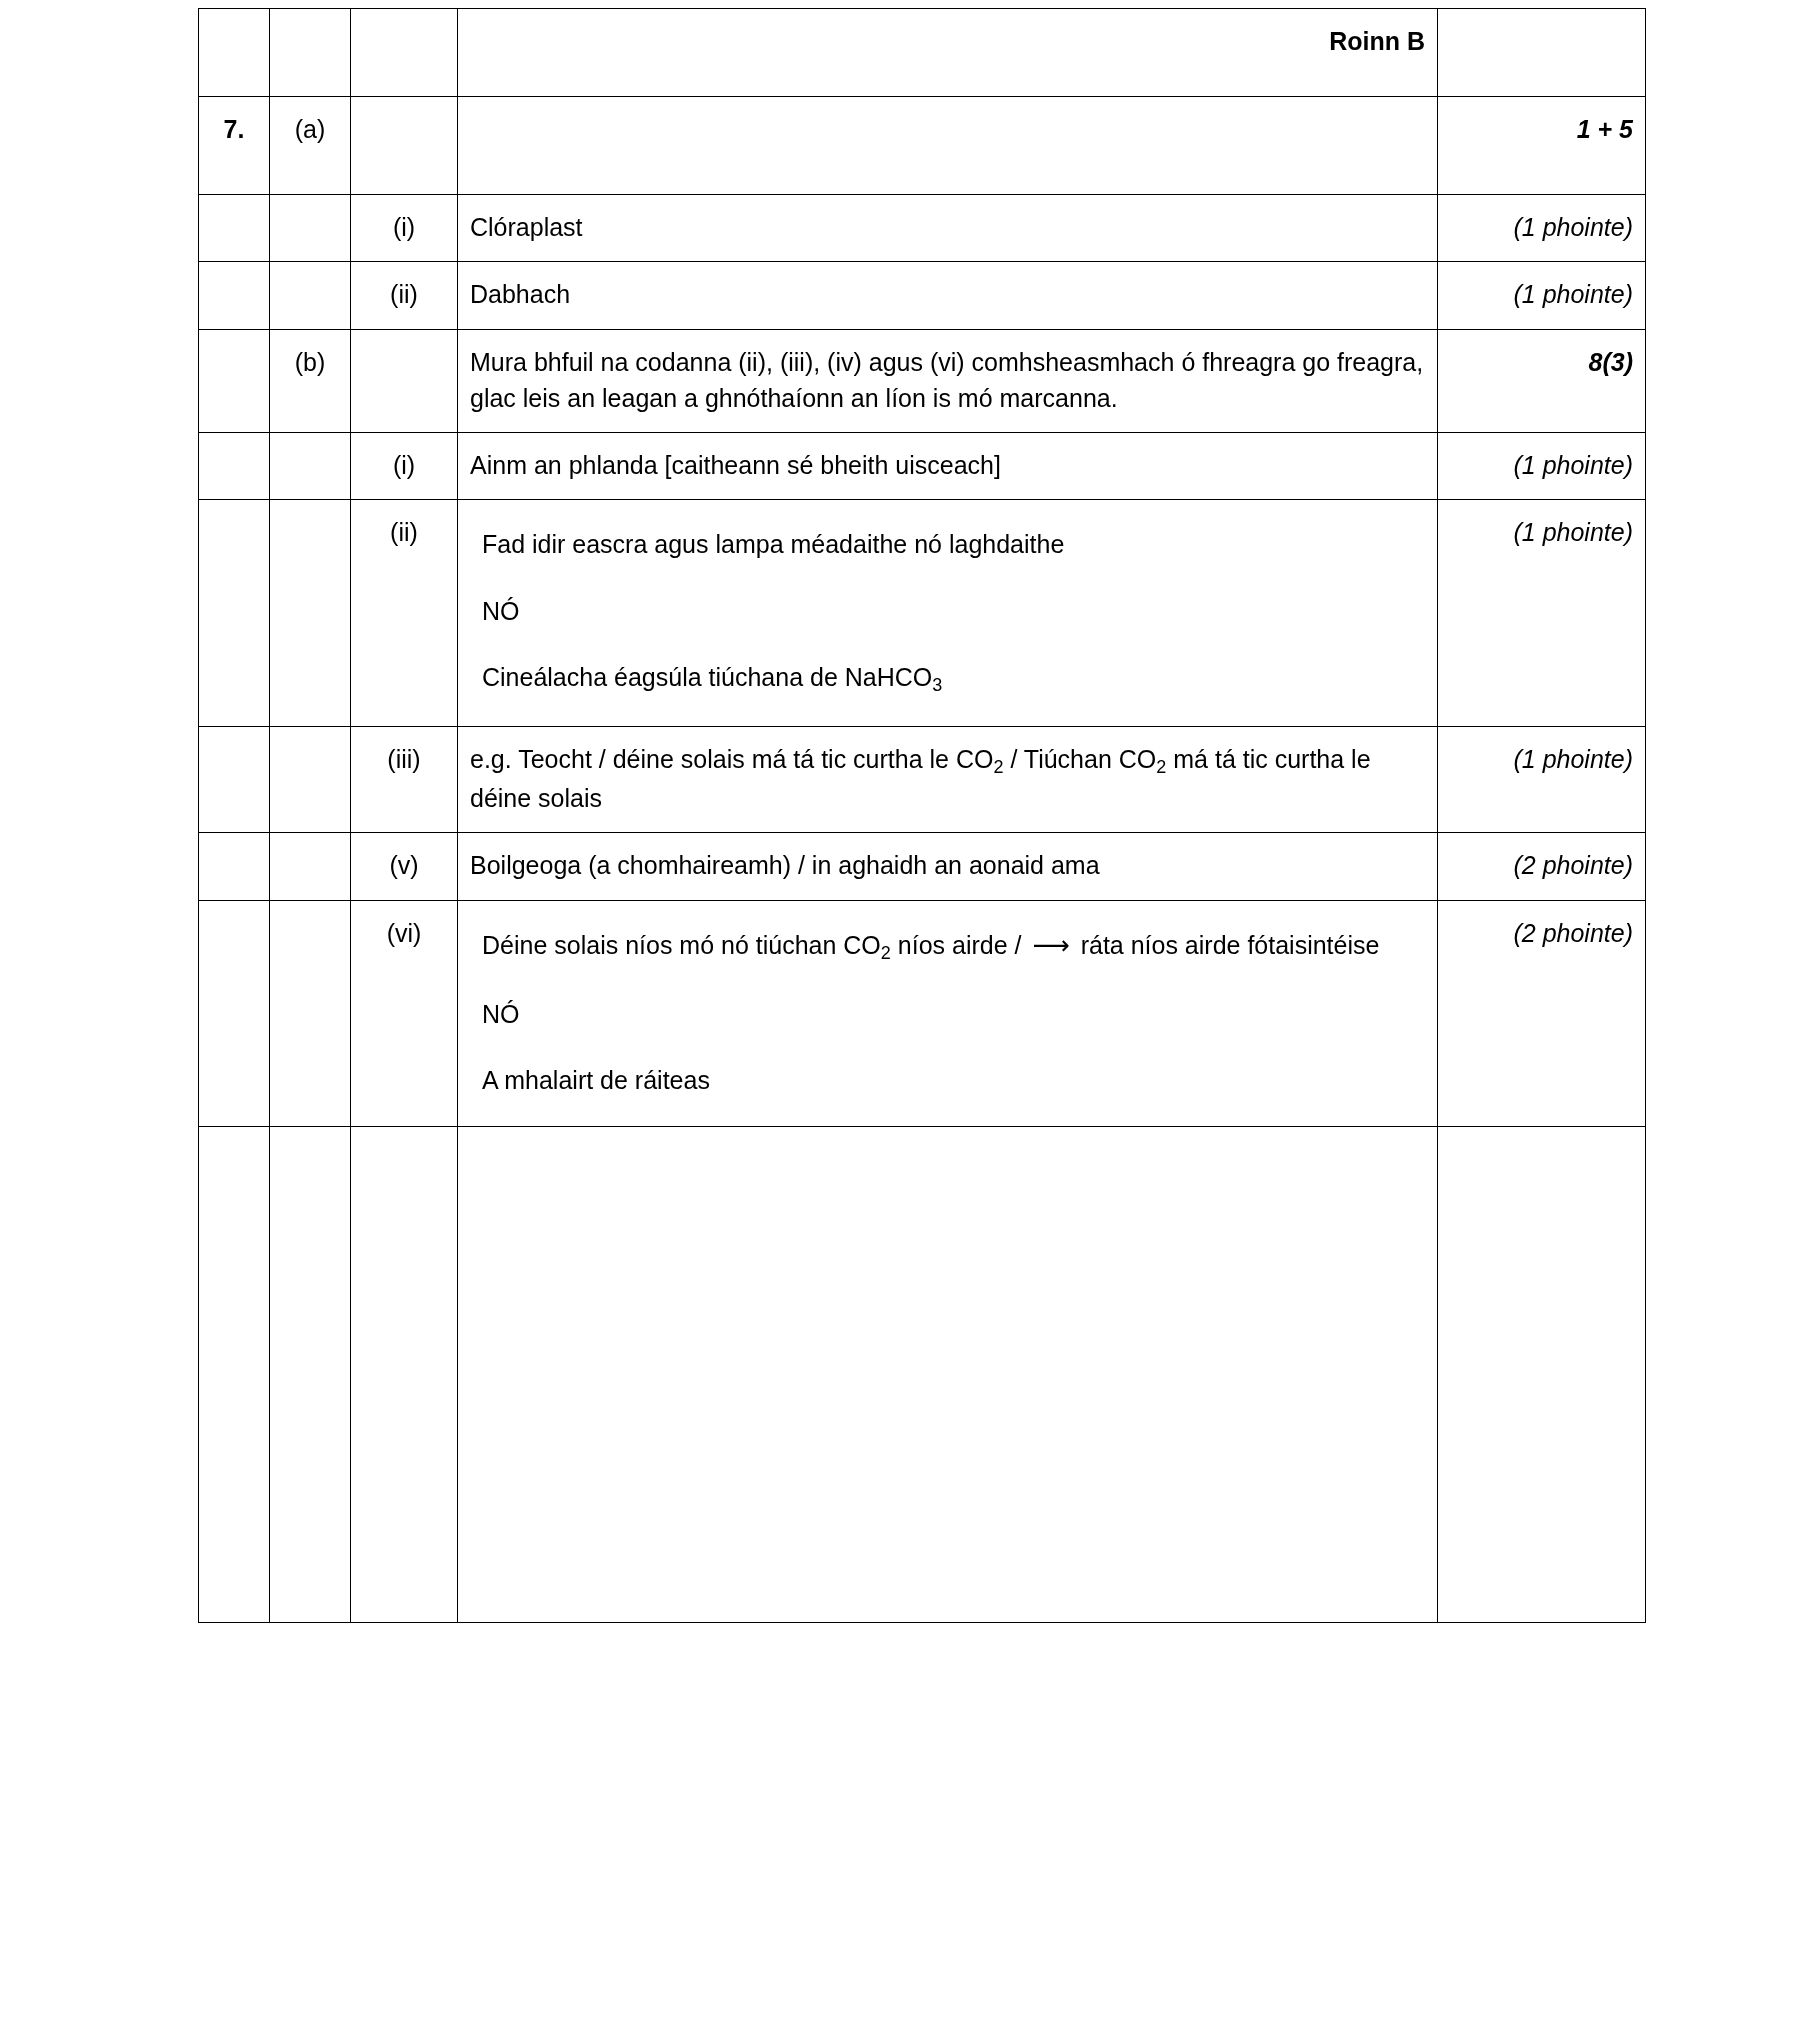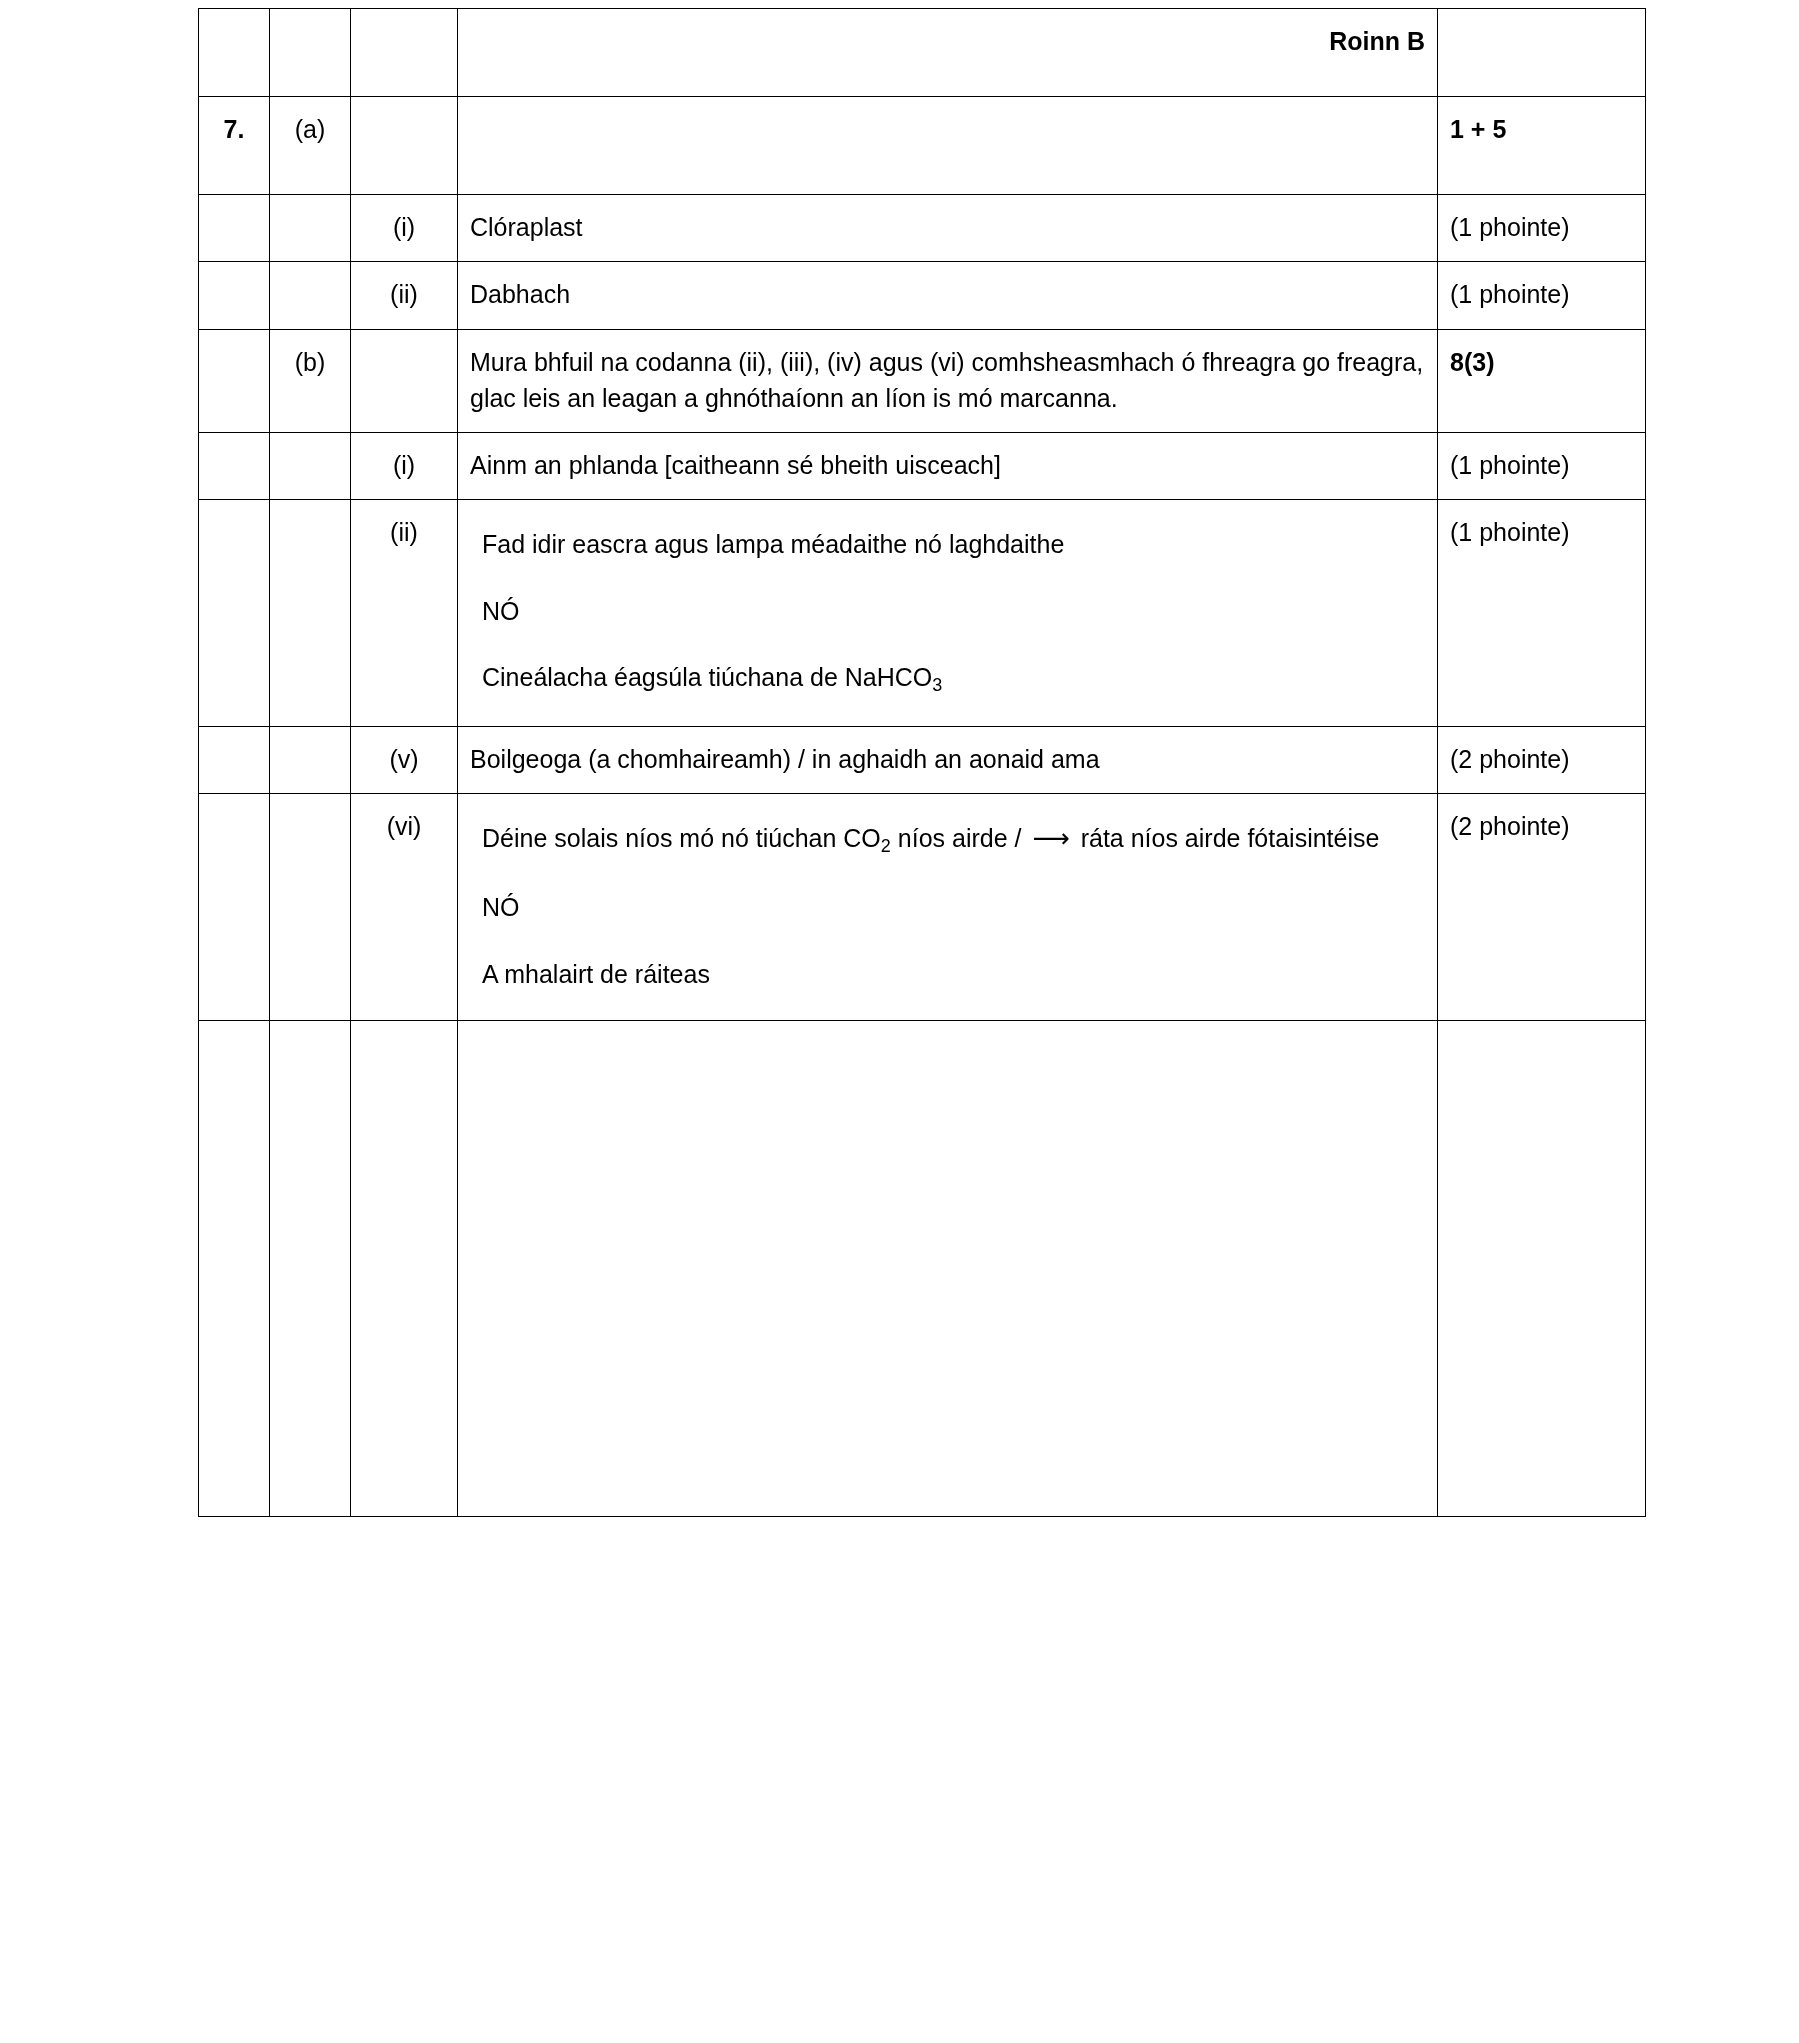--- a/index.html
+++ b/index.html
@@ -37,22 +37,23 @@
   col.c-part   { width: 81px; }
   col.c-sub    { width: 107px; }
   col.c-body   { width: 980px; }
   col.c-marks  { width: 208px; }
 
   td.num, td.part, td.sub {
     text-align: center;
   }
   td.sub { text-align: center; }
   td.marks {
-    text-align: left;
+    text-align: right;
     white-space: nowrap;
+    font-style: italic;
   }
   td.marks.bold { font-weight: bold; }
   td.num.bold { font-weight: bold; }
 
   .section-title {
     text-align: right;
     font-weight: bold;
     font-size: 28px;
     padding-top: 12px;
     padding-bottom: 12px;
@@ -140,20 +141,29 @@
         <td class="part"></td>
         <td class="sub">(ii)</td>
         <td class="body">
           <p class="para">Fad idir eascra agus lampa méadaithe nó laghdaithe</p>
           <p class="para">NÓ</p>
           <p class="para"><span>Cineálacha éagsúla tiúchana de NaHCO</span><sub>3</sub></p>
         </td>
         <td class="marks vmid">(1 phointe)</td>
       </tr>
 
+      <tr>
+        <td class="num"></td>
+        <td class="part"></td>
+        <td class="sub">(iii)</td>
+        <td class="body">
+          <span>e.g. Teocht / déine solais má tá tic curtha le CO</span><sub>2</sub><span> / Tiúchan CO</span><sub>2</sub><span> má tá tic curtha le déine solais</span>
+        </td>
+        <td class="marks">(1 phointe)</td>
+      </tr>
 
 
       <tr>
         <td class="num"></td>
         <td class="part"></td>
         <td class="sub">(v)</td>
         <td class="body">Boilgeoga (a chomhaireamh) / in aghaidh an aonaid ama</td>
         <td class="marks">(2 phointe)</td>
       </tr>
 

